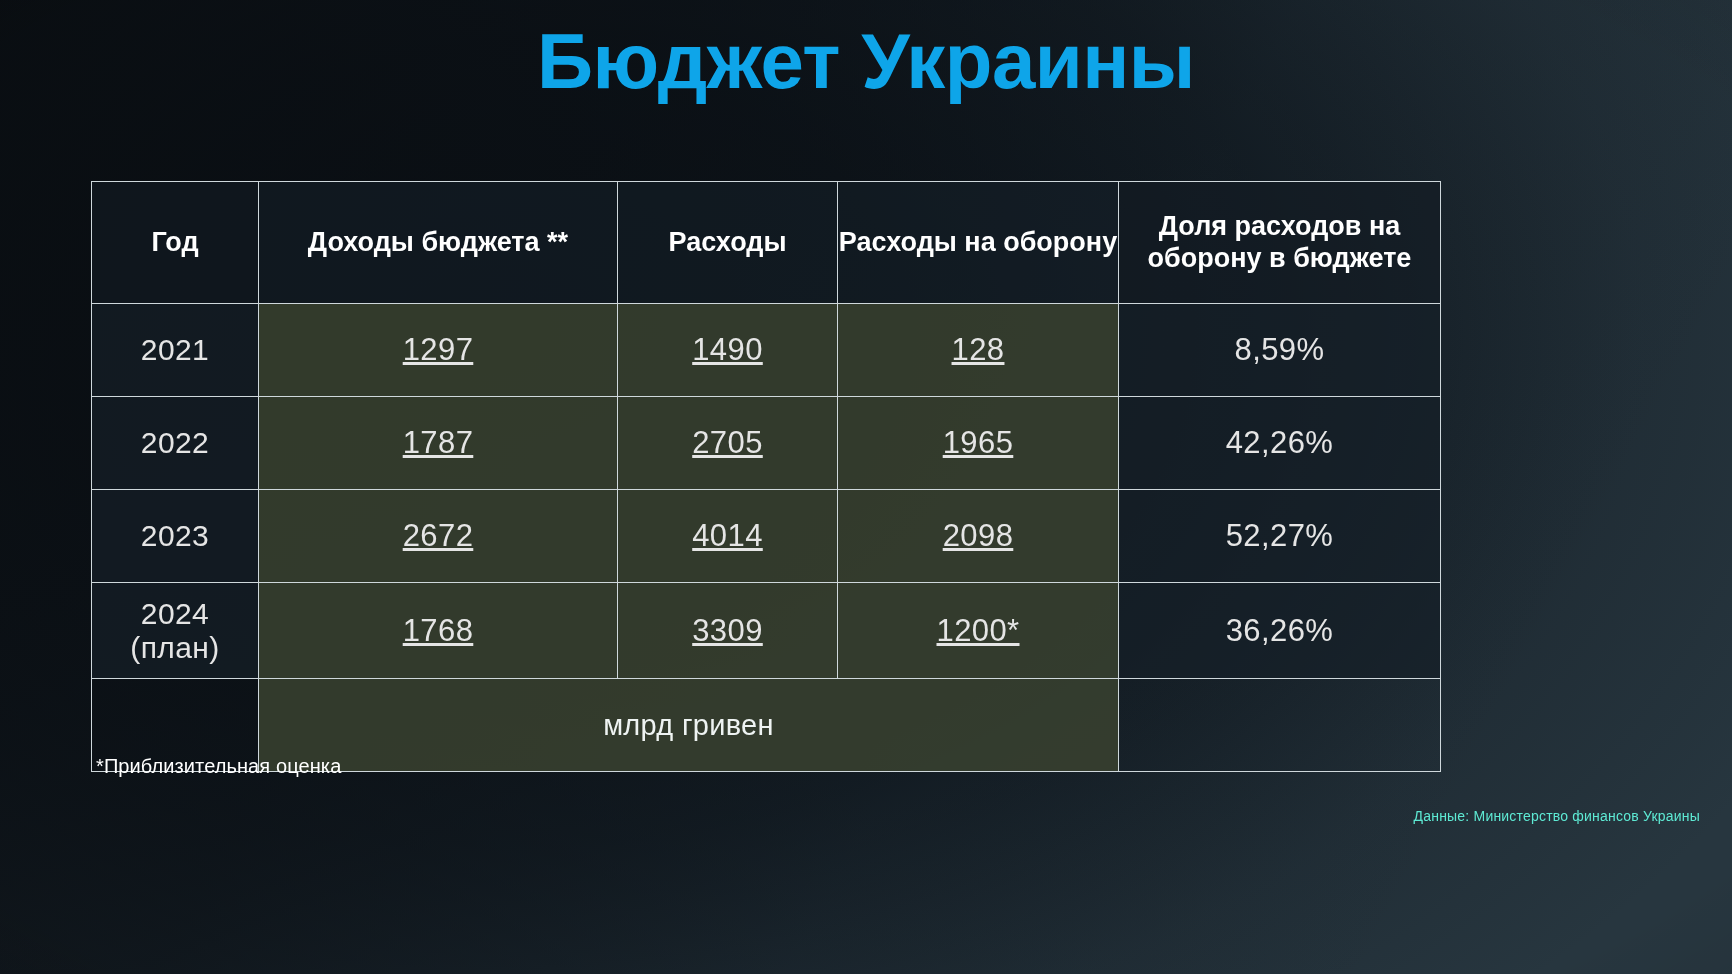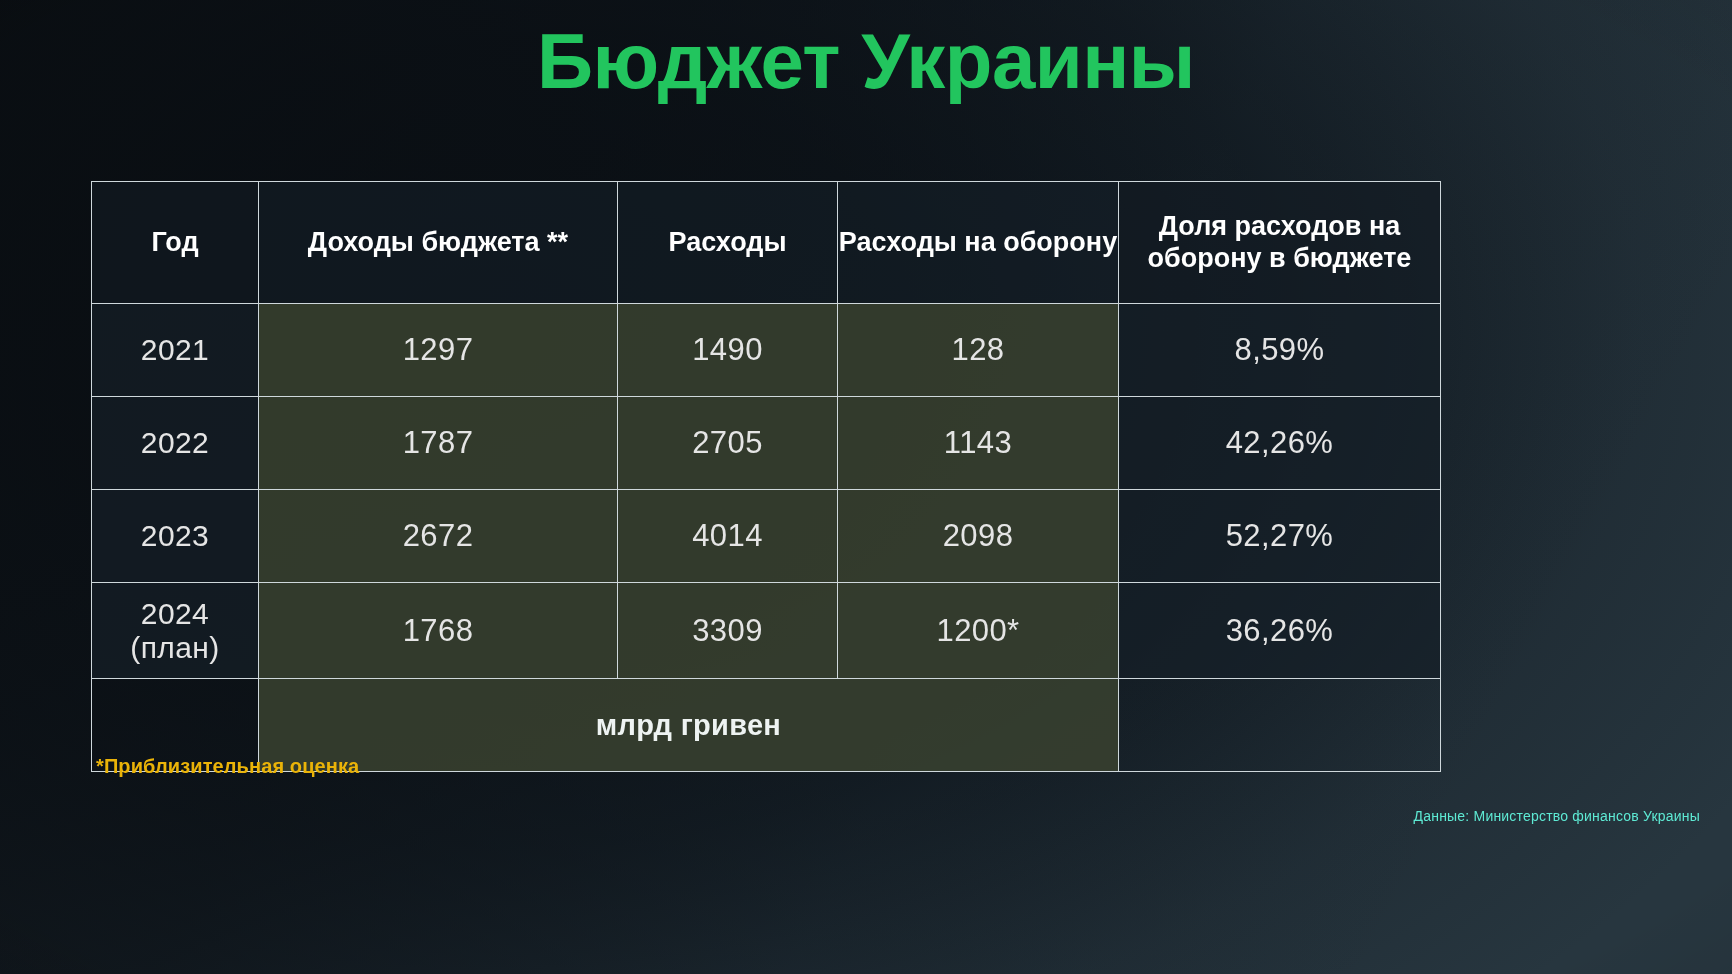--- a/index.html
+++ b/index.html
@@ -54,21 +54,21 @@
     inset: 0;
   }
 
   
   #title {
     position: absolute;
     top: 22px;
     left: 0;
     width: 1732px;
     text-align: center;
-    color: #22c55e;
+    color: #0ea5e9;
     font-size: 78px;
     font-weight: bold;
     letter-spacing: -0.5px;
     line-height: 1.0;
     font-family: "Liberation Sans", sans-serif;
   }
 
   
   #table-wrap {
     position: absolute;
@@ -115,50 +115,50 @@
     height: 93px;
     font-size: 31px;
     color: #e5e5e5;
     font-weight: 300;
     letter-spacing: 0.4px;
     padding: 4px 6px;
   }
   tbody tr.r-2024 td { height: 96px; }
 
   td.cell-dark  { background: rgba(21,31,40,0.70); }
-  td.cell-olive { background: rgba(57,65,48,0.86); }
+  td.cell-olive { background: rgba(57,65,48,0.86); text-decoration: underline; }
 
   td.cell-year {
     font-size: 30px;
     line-height: 1.12;
   }
 
   td.cell-unit {
     height: 63px;
     font-size: 29px;
     color: #eef3f2;
-    font-weight: 700;
+    font-weight: 400;
     background: rgba(57,65,48,0.86);
     letter-spacing: 0.3px;
   }
 
   
   td.spacer-cell {
     border: none;
     background: transparent;
   }
 
   
   #footnotes {
     position: absolute;
     left: 96px;
     top: 752px;
-    color: #eab308;
+    color: #ffffff;
     font-size: 20px;
-    font-weight: 700;
+    font-weight: 400;
     line-height: 1.42;
     letter-spacing: 0.1px;
   }
   #footnote-1 { margin-bottom: 19px; }
   #footnote-2 .fn-line-2 {
     display: block;
     padding-left: 19px;
   }
 
   
@@ -209,21 +209,21 @@
           <td class="cell-olive">1297</td>
           <td class="cell-olive">1490</td>
           <td class="cell-olive">128</td>
           <td class="cell-dark">8,59%</td>
         </tr>
 
         <tr class="r-2022">
           <td class="cell-dark cell-year">2022</td>
           <td class="cell-olive">1787</td>
           <td class="cell-olive">2705</td>
-          <td class="cell-olive">1143</td>
+          <td class="cell-olive">1965</td>
           <td class="cell-dark">42,26%</td>
         </tr>
 
         <tr class="r-2023">
           <td class="cell-dark cell-year">2023</td>
           <td class="cell-olive">2672</td>
           <td class="cell-olive">4014</td>
           <td class="cell-olive">2098</td>
           <td class="cell-dark">52,27%</td>
         </tr>

